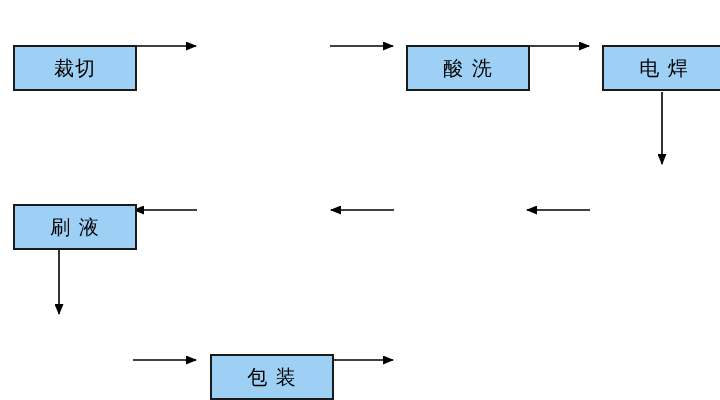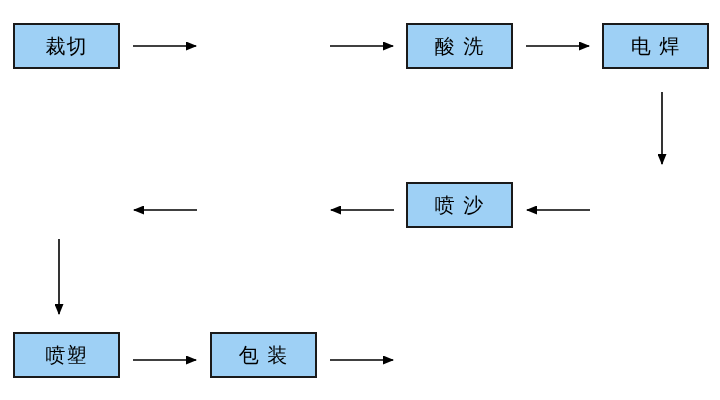--- a/index.html
+++ b/index.html
@@ -1,26 +1,27 @@
 <!DOCTYPE html>
 <html style="--bg: #FFFFFF; --node-fill: #9ED0F5; --node-border: #1A1A1A; --arrow-color: #000000;"><head>
 <meta charset="utf-8">
 <style>
   html,body{margin:0;padding:0;background:#ffffff;}
   .canvas{
     position:relative;width:720px;height:400px;background:var(--bg,#ffffff);
     font-family:"DejaVu Sans",sans-serif;overflow:hidden;
   }
   .node{
-    position:absolute;width:107px;height:46px;box-sizing:border-box;
+    position:absolute;width:124px;height:46px;box-sizing:border-box;
     background:var(--node-fill,#9ED0F5);
     border:2px solid var(--node-border,#1a1a1a);
     display:flex;align-items:center;justify-content:center;
     font-size:20px;line-height:1;color:#000;letter-spacing:1px;
     white-space:pre;
+    margin-top:22px;
   }
   .col1{left:13px}.col2{left:210px}.col3{left:406px}.col4{left:602px}
   .row1{top:23px}.row2{top:182px}.row3{top:332px}
   svg.arrows{position:absolute;left:0;top:0;width:720px;height:400px;pointer-events:none;}
   .arrow{stroke:var(--arrow-color,#000000);stroke-width:1.6;}
   .ah{fill:var(--arrow-color,#000000);}
 </style>
 </head>
 <body>
 
@@ -41,18 +42,17 @@
     <line class="arrow" x1="197" y1="210" x2="134" y2="210" marker-end="url(#ah)"></line>
     <line class="arrow" x1="59" y1="239" x2="59" y2="314" marker-end="url(#ah)"></line>
     <line class="arrow" x1="133" y1="360" x2="196" y2="360" marker-end="url(#ah)"></line>
     <line class="arrow" x1="330" y1="360" x2="393" y2="360" marker-end="url(#ah)"></line>
   </svg>
 
   <div class="node row1 col1">裁切</div>
   <div class="node row1 col3">酸 洗</div>
   <div class="node row1 col4">电 焊</div>
 
-  <div class="node row2 col3">喷 沙</div>
+  <div class="node row2 col1">刷 液</div>
 
-  <div class="node row3 col1">喷塑</div>
   <div class="node row3 col2">包 装</div>
 
 </div>
 
 </body></html>

